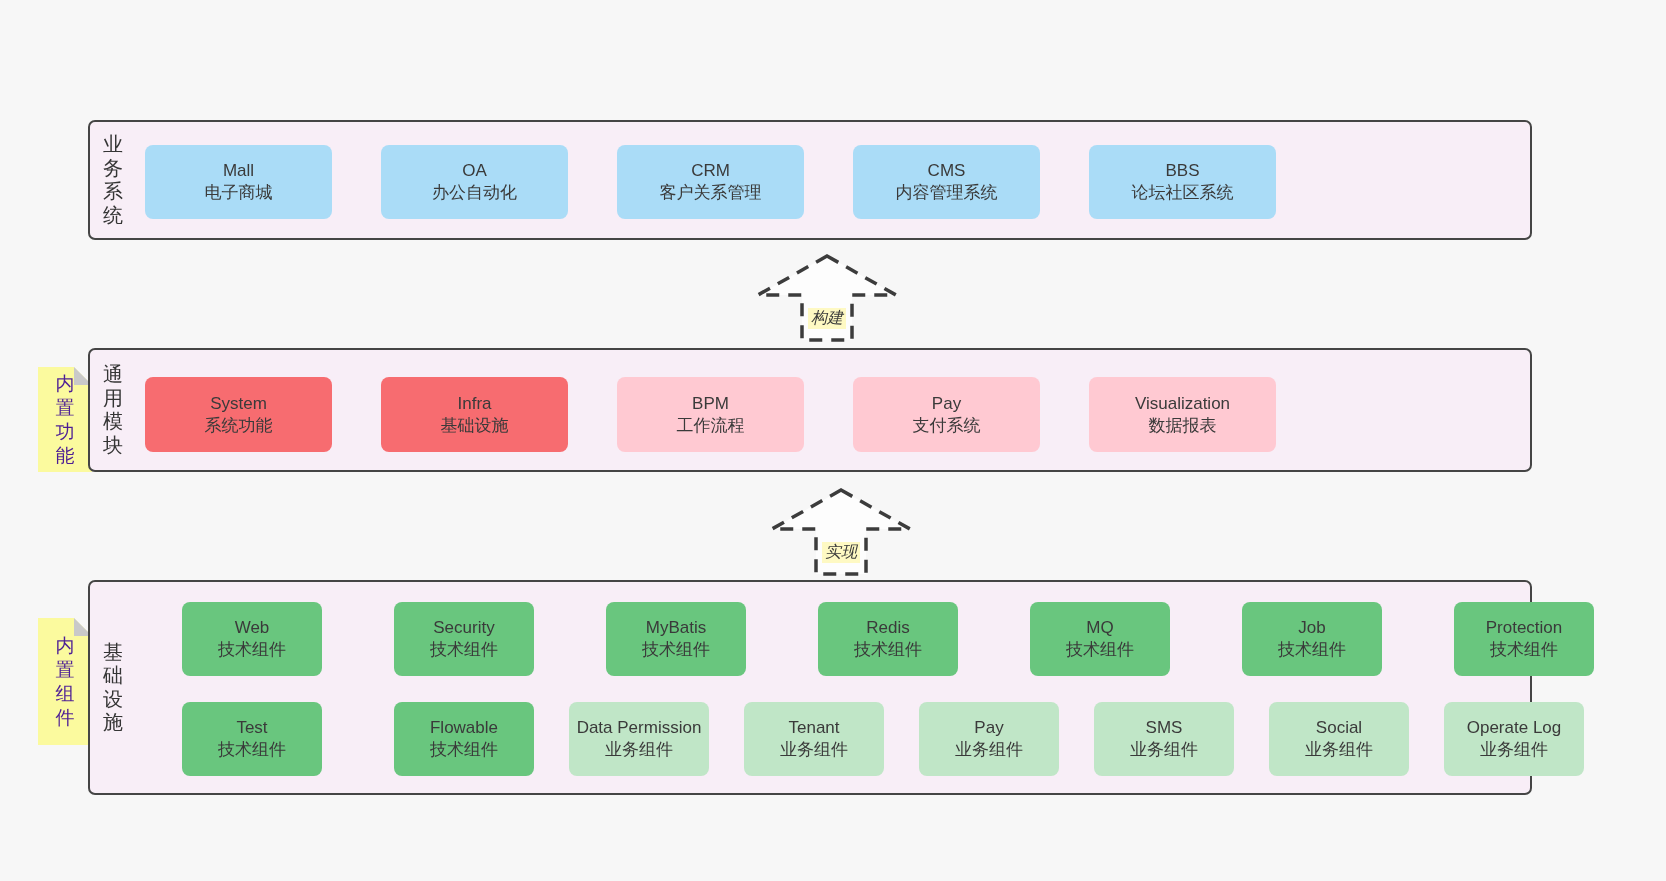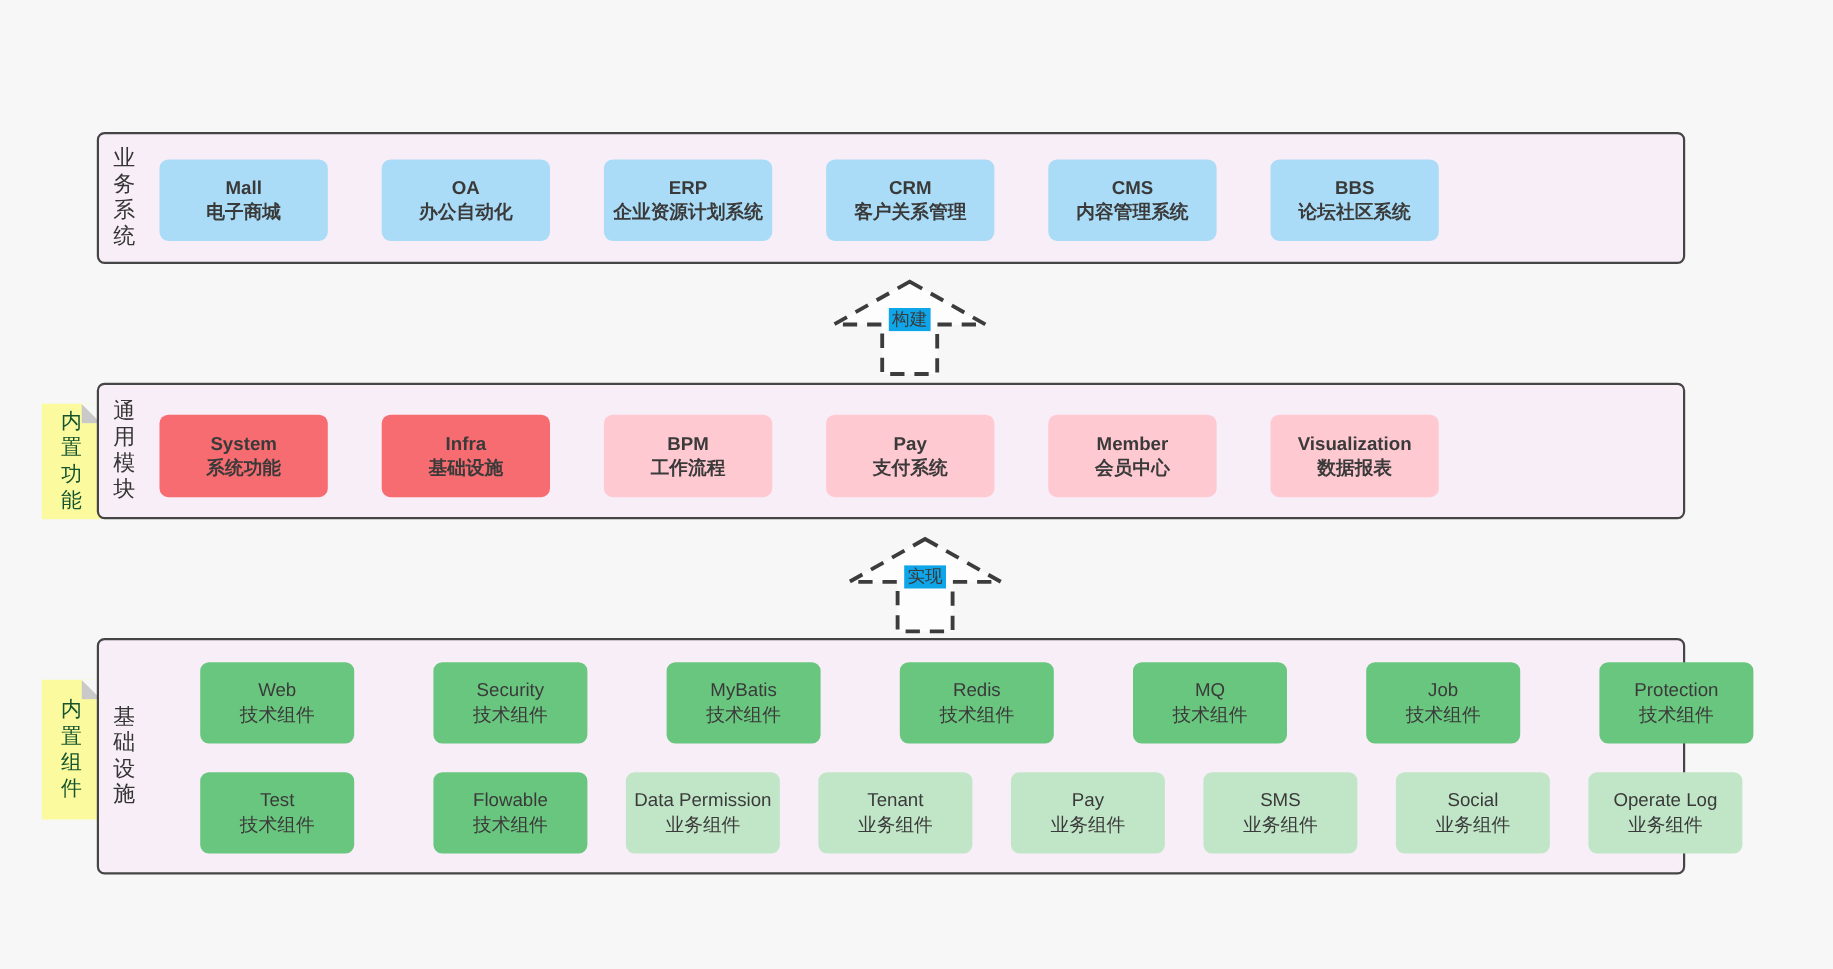--- a/index.html
+++ b/index.html
@@ -25,57 +25,58 @@
   .boxes{position:absolute;display:flex;}
   .boxes-1{left:55px;top:23px;gap:49px;}
   .boxes-2{left:55px;top:27px;gap:49px;}
   .boxes-3a{left:55px;top:20px;gap:35px;}
   .boxes-3b{left:55px;top:120px;gap:35px;}
   .box{
     border-radius:8px;display:flex;flex-direction:column;
     align-items:center;justify-content:center;text-align:center;
     box-sizing:border-box;padding:2px 4px;
   }
-  .box-w{width:153px;height:74px;font-weight:bold;}
+  .box-w{width:187px;height:74px;}
   .panel-2 .box-w{height:75px;}
   .box-n{width:140px;height:74px;}
   .box-title,.box-sub{font-size:17px;line-height:22px;color:#3a3a3a;}
   [data-color="blue"]{background:#aadcf7;}
   [data-color="red"]{background:#f76c70;}
   [data-color="pink"]{background:#ffc9d2;}
   [data-color="green"]{background:#69c67e;margin-left:37px;}
   [data-color="lightgreen"]{background:#c0e6c7;}
   .sticky{
     position:absolute;left:38px;width:54px;background:#fbfa9e;z-index:1;
     display:flex;align-items:center;justify-content:center;
   }
   .sticky-1{top:367px;height:105px;}
   .sticky-2{top:618px;height:127px;font-family:Liberation Serif, serif;}
   .sticky .stext{
     width:22px;font-size:19px;line-height:24px;word-break:break-all;
-    text-align:center;color:#14532d;
+    text-align:center;color:#4c1d95;
   }
   .sticky .fold{
     position:absolute;top:0;right:0;width:18px;height:18px;
     background:#c9c9c9;
     clip-path:polygon(0 0,100% 100%,0 100%);
   }
   .sticky .fold-mask{
     position:absolute;top:0;right:0;width:18px;height:18px;
     background:#f7f7f7;
     clip-path:polygon(0 0,100% 0,100% 100%);
   }
   .arrow-wrap{position:absolute;width:150px;height:92px;z-index:3;}
   .arrow-1{left:752px;top:252px;}
   .arrow-2{left:766px;top:486px;}
   .arrow-wrap svg{position:absolute;left:0;top:0;}
   .arrow-label{
-    position:absolute;left:50%;top:28px;transform:translateX(-50%);
-    background:#0ea5e9;padding:0 3px;font-size:16px;color:#3a3a3a;
+    position:absolute;left:50%;top:56px;transform:translateX(-50%);
+    background:#fef9c3;padding:0 3px;font-size:16px;color:#3a3a3a;
     white-space:nowrap;
+    font-style:italic;
   }
 </style>
 </head>
 <body>
 
 <div class="sticky sticky-1">
   <div class="fold-mask"></div>
   <div class="fold"></div>
   <div class="stext">内置功能</div>
 </div>
@@ -88,24 +89,20 @@
 <div class="panel panel-1">
   <div class="vlabel">业务系统</div>
   <div class="boxes boxes-1">
     <div class="box box-w" data-color="blue">
       <div class="box-title">Mall</div>
       <div class="box-sub">电子商城</div>
     </div>
     <div class="box box-w" data-color="blue">
       <div class="box-title">OA</div>
       <div class="box-sub">办公自动化</div>
-    </div>
-    <div class="box box-w" data-color="blue">
-      <div class="box-title">ERP</div>
-      <div class="box-sub">企业资源计划系统</div>
     </div>
     <div class="box box-w" data-color="blue">
       <div class="box-title">CRM</div>
       <div class="box-sub">客户关系管理</div>
     </div>
     <div class="box box-w" data-color="blue">
       <div class="box-title">CMS</div>
       <div class="box-sub">内容管理系统</div>
     </div>
     <div class="box box-w" data-color="blue">
@@ -135,24 +132,20 @@
     </div>
     <div class="box box-w" data-color="pink">
       <div class="box-title">BPM</div>
       <div class="box-sub">工作流程</div>
     </div>
     <div class="box box-w" data-color="pink">
       <div class="box-title">Pay</div>
       <div class="box-sub">支付系统</div>
     </div>
     <div class="box box-w" data-color="pink">
-      <div class="box-title">Member</div>
-      <div class="box-sub">会员中心</div>
-    </div>
-    <div class="box box-w" data-color="pink">
       <div class="box-title">Visualization</div>
       <div class="box-sub">数据报表</div>
     </div>
   </div>
 </div>
 
 <div class="arrow-wrap arrow-2">
   <svg width="150" height="92" viewBox="0 0 150 92">
     <path d="M75 4 L144 43 L100 43 L100 88 L50 88 L50 43 L6 43 Z" fill="#fdfdfd" stroke="#3c3c3c" stroke-width="3.5" stroke-dasharray="13 9"></path>
   </svg>

